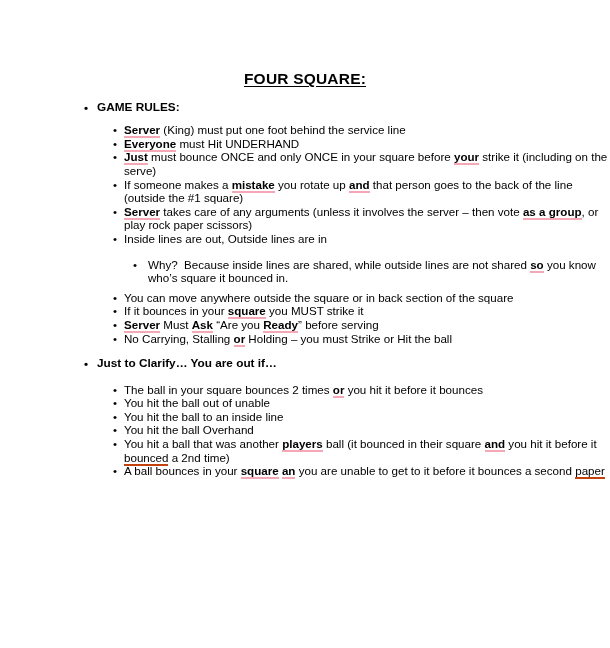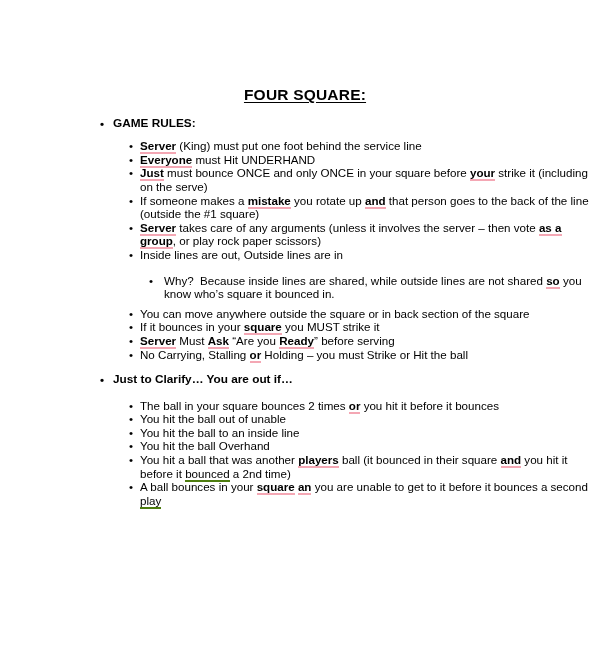--- a/index.html
+++ b/index.html
@@ -14,21 +14,21 @@
     color: #000000;
     overflow: hidden;
   }
 
   .page {
     position: relative;
     width: 610px;
     height: 648px;
     background: #ffffff;
     box-sizing: border-box;
-    padding: 16px;
+    padding: 0;
   }
 
   .doc-title {
     text-align: center;
     font-size: 15.5px;
     font-weight: bold;
     letter-spacing: 0.2px;
     margin: 0;
     padding: 70px 0 0 0;
     line-height: 1.2;
@@ -100,21 +100,21 @@
   .spacer-md { height: 9px; }
   .spacer-lg { height: 12px; }
 
   
   .sp-red {
     border-bottom: 2px solid #f4a7b4;
     padding-bottom: 0px;
     font-weight: bold;
   }
   .sp-blue {
-    border-bottom: 2px solid #4d7c0f;
+    border-bottom: 2px solid #c2410c;
     padding-bottom: 0px;
     text-align: right;
   }
 </style>
 </head>
 <body>
 
 <div class="page">
 
   <h1 class="doc-title"><span class="u">FOUR SQUARE:</span></h1>
@@ -234,20 +234,20 @@
           <span class="txt">You hit the ball Overhand</span>
         </li>
 
         <li>
           <span class="bullet">•</span>
           <span class="txt">You hit a ball that was another <span class="sp-red">players</span> ball (it bounced in their square <span class="sp-red">and</span> you hit it before it <span class="sp-blue">bounced</span> a 2nd time)</span>
         </li>
 
         <li>
           <span class="bullet">•</span>
-          <span class="txt">A ball bounces in your <span class="sp-red">square</span> <span class="sp-red">an</span> you are unable to get to it before it bounces a second <span class="sp-blue">play</span></span>
+          <span class="txt">A ball bounces in your <span class="sp-red">square</span> <span class="sp-red">an</span> you are unable to get to it before it bounces a second <span class="sp-blue">paper</span></span>
         </li>
 
       </ul>
     </li>
   </ul>
 
 </div>
 
 </body></html>

